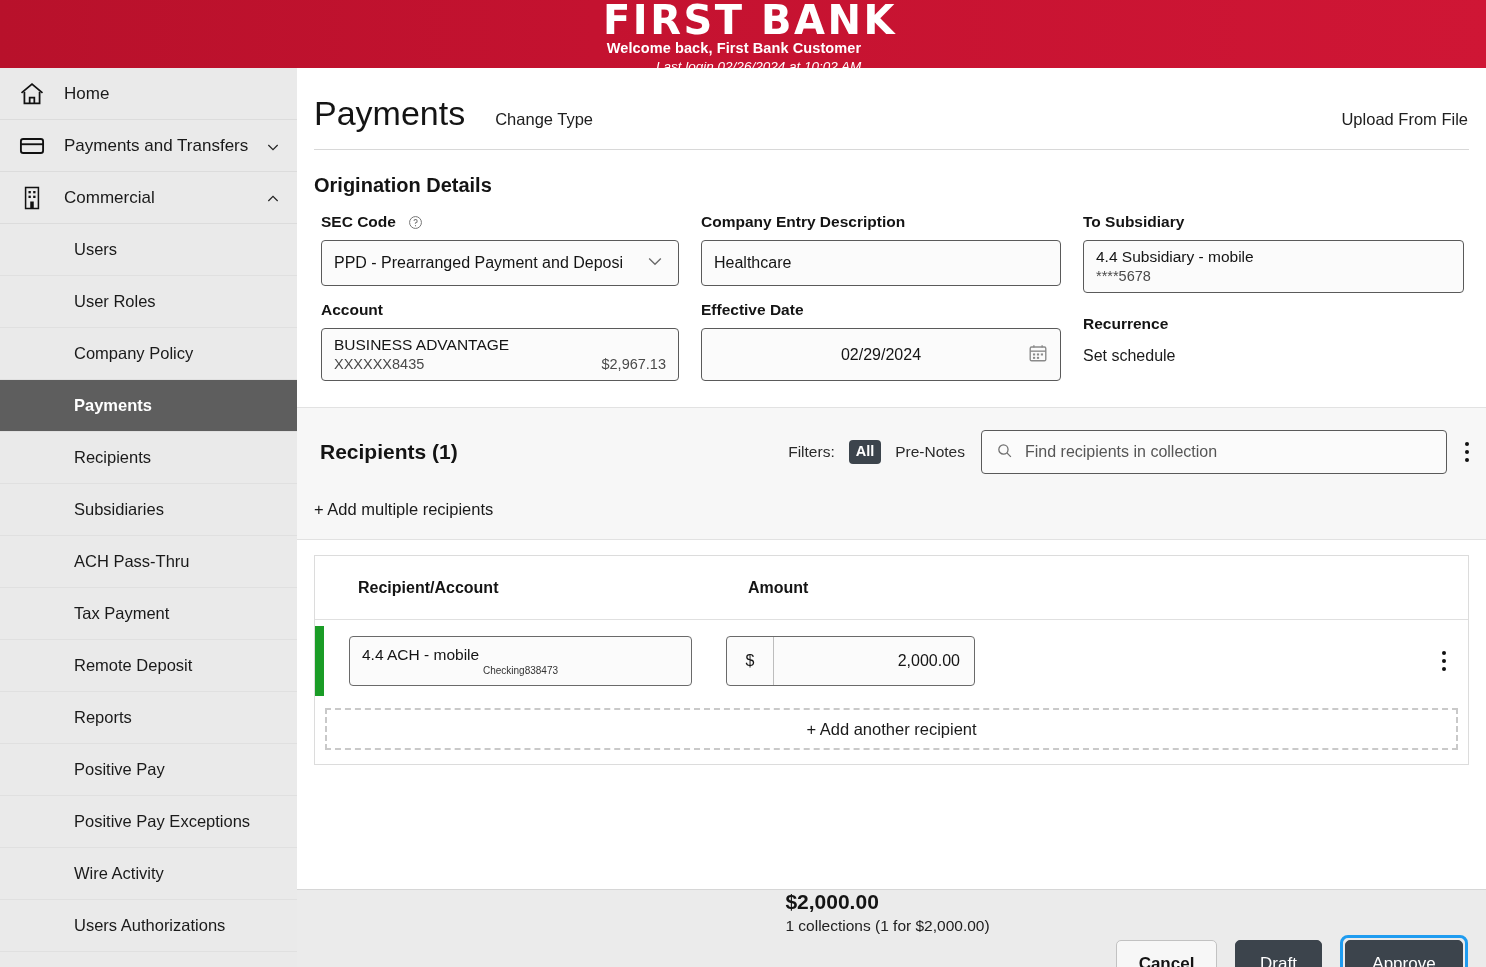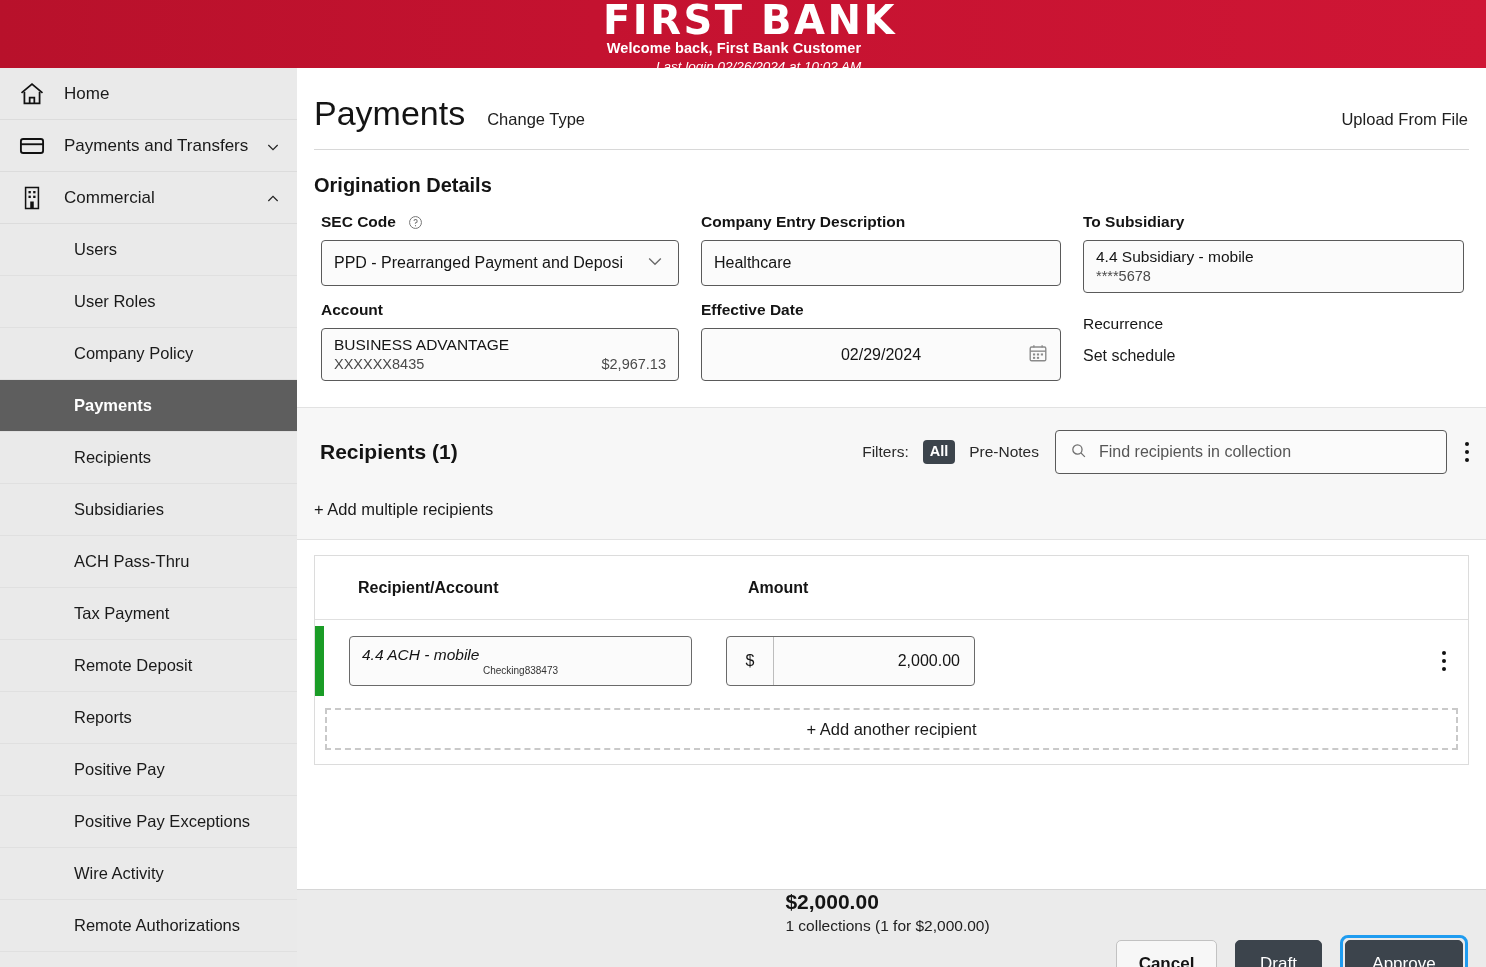--- a/index.html
+++ b/index.html
@@ -52,21 +52,21 @@
   .main {
     position: absolute; left: 297px; top: 68px; width: 1189px; height: 899px;
     background: #ffffff;
   }
 
   .page-head {
     display: flex; align-items: baseline; padding: 26px 18px 0 17px;
   }
   .page-title { font-size: 34px; font-weight: normal; color: #141414; }
   .change-type {
-    font-size: 16.5px; color: #202020; margin-left: 22px; cursor: pointer;
+    font-size: 16.5px; color: #202020; margin-left: 30px; cursor: pointer;
   }
   .upload-link {
     margin-left: auto; font-size: 16.5px; color: #202020; cursor: pointer;
   }
   .head-rule {
     margin: 16px 17px 0 17px; border-bottom: 1px solid #d8d8d8;
   }
 
   
   .section-title {
@@ -94,21 +94,21 @@
   .box-line2 {
     display: flex; justify-content: space-between;
     font-size: 14.5px; color: #4a4a4a; line-height: 1.3; margin-top: 1px;
   }
   .select-caret {
     position: absolute; right: 13px; top: 50%; transform: translateY(-50%);
   }
   .cal-icon { position: absolute; right: 11px; top: 50%; transform: translateY(-50%); }
   .row2 { margin-top: 15px; }
   .recurrence-label {
-    font-size: 15.5px; font-weight: normal; color: #141414; margin-bottom: 14px;
+    font-size: 15.5px; font-weight: bold; color: #141414; margin-bottom: 14px;
   }
   .set-schedule { font-size: 16px; color: #1a1a1a; cursor: pointer; }
   .origination-wrap { padding-bottom: 26px; }
 
   
   .recip-band {
     background: #f7f7f7; border-top: 1px solid #e2e2e2;
     border-bottom: 1px solid #e2e2e2; padding: 22px 0 20px 0;
     position: relative;
   }
@@ -118,21 +118,21 @@
     display: flex; align-items: center; gap: 14px; margin-left: auto;
     margin-right: 16px;
   }
   .filters-label { font-size: 15.5px; color: #2a2a2a; }
   .chip-all {
     background: #3c444c; color: #fff; font-size: 14.5px; font-weight: bold;
     border-radius: 4px; padding: 4px 7px; line-height: 1.1;
   }
   .chip-plain { font-size: 15.5px; color: #2a2a2a; cursor: pointer; }
   .search-box {
-    width: 392px; height: 44px; background: #fbfbfb;
+    width: 466px; height: 44px; background: #fbfbfb;
     border: 1px solid #5a5a5a; border-radius: 4px;
     display: flex; align-items: center; gap: 12px; padding: 0 14px;
   }
   .search-ph { font-size: 16px; color: #565656; }
   .kebab { margin-left: 18px; display: flex; flex-direction: column; gap: 4px; cursor: pointer; }
   .kebab span { width: 4px; height: 4px; border-radius: 50%; background: #111; }
   .add-multiple {
     font-size: 16.5px; color: #1a1a1a; padding: 26px 0 0 17px; cursor: pointer;
   }
 
@@ -146,21 +146,21 @@
   }
   .th { font-size: 16px; font-weight: bold; color: #141414; }
   .th-recip { width: 390px; padding-left: 0; margin-left: 33px; }
   .row-item { display: flex; align-items: center; height: 82px; position: relative; }
   .row-flag { width: 9px; height: 70px; background: #1a9c26; flex: none; }
   .cell-recip {
     width: 343px; margin-left: 25px; height: 50px; background: #fbfbfb;
     border: 1px solid #6a6a6a; border-radius: 4px;
     display: flex; flex-direction: column; justify-content: center; padding: 0 12px;
   }
-  .cr-line1 { font-size: 15.5px; color: #141414; line-height: 1.25; font-style: italic; }
+  .cr-line1 { font-size: 15.5px; color: #141414; line-height: 1.25; }
   .cr-line2 {
     display: flex; justify-content: center; font-size: 10px;
     color: #333; line-height: 1.3;
   }
   .cell-amount {
     margin-left: 34px; width: 249px; height: 50px; background: #fbfbfb;
     border: 1px solid #6a6a6a; border-radius: 4px; display: flex; align-items: center;
   }
   .amt-dollar {
     width: 47px; text-align: center; font-size: 16px; color: #141414;
@@ -287,21 +287,21 @@
   <div class="nav-item nav-sub">
     <span class="nav-label">Positive Pay</span>
     </div>
   <div class="nav-item nav-sub">
     <span class="nav-label">Positive Pay Exceptions</span>
     </div>
   <div class="nav-item nav-sub">
     <span class="nav-label">Wire Activity</span>
     </div>
   <div class="nav-item nav-sub">
-    <span class="nav-label">Remote Authorizations</span>
+    <span class="nav-label">Users Authorizations</span>
     </div>
 </div>
 
 <div class="main">
 
   <div class="page-head">
     <div class="page-title">Payments</div>
     <div class="change-type">Change Type</div>
     <div class="upload-link">Upload From File</div>
   </div>

